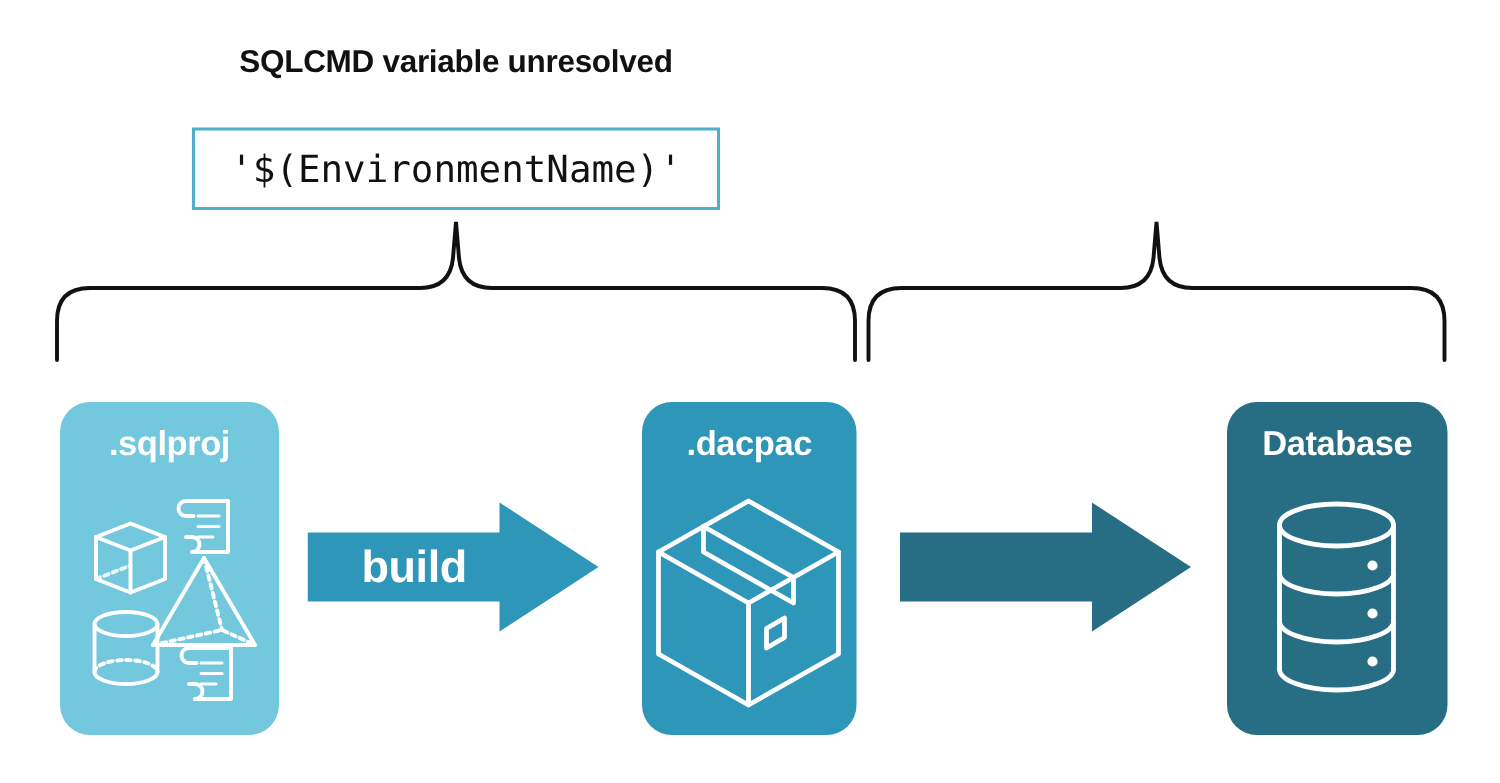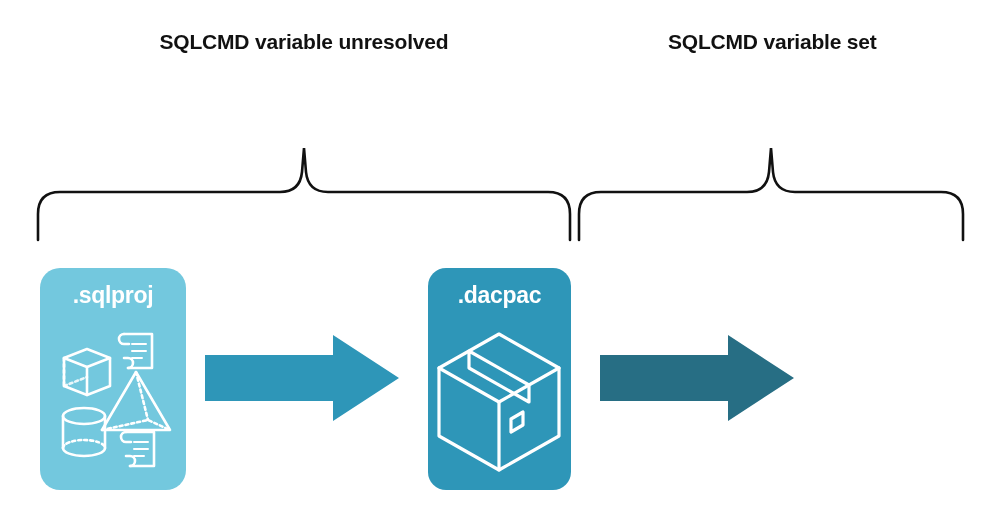--- a/index.html
+++ b/index.html
@@ -54,21 +54,21 @@
     top:14px;left:0;right:0;
     text-align:center;
     color:#ffffff;
     font-weight:bold;
     font-size:23px;
     letter-spacing:-0.3px;
   }
   .card-art{ position:absolute; left:0; right:0; bottom:6px; top:52px; }
 
   #card-sqlproj{ left:40px;  top:268px; width:146px; height:222px; background:#73C8DE; }
-  #card-dacpac{  left:428px; top:268px; width:143px; height:222px; background:#2E96B8;border-radius:18px; }
+  #card-dacpac{  left:428px; top:268px; width:143px; height:222px; background:#2E96B8; }
   #card-database{left:818px; top:268px; width:147px; height:222px; background:#276E84; }
 
   .arrow{ position:absolute; }
   #arrow-build{  left:205px; top:333px; }
   #arrow-deploy{ left:600px; top:333px; }
   .arrow-label{
     position:absolute;
     color:#ffffff;
     font-weight:bold;
     font-size:30px;
@@ -78,22 +78,22 @@
   #label-build{  left:241px; top:362px; }
   #label-deploy{ left:623px; top:362px; }
 </style>
 </head>
 <body>
 
 <div id="stage">
 
   <div class="hdr" id="hdr-left">SQLCMD variable unresolved</div>
 
-  <div class="hdr" id="hdr-right">SQLCMD variable set</div>
 
+  <div class="codebox" id="code-left">'$(EnvironmentName)'</div>
 
 
   <div class="brace" id="brace-left">
     <svg width="548" height="96" viewBox="0 0 548 96" fill="none" aria-hidden="true">
       <path d="M8 94 L8 68 Q8 46 30 46 L250 46 Q270 46 272 26 L274 2 L276 26 Q278 46 298 46 L518 46 Q540 46 540 68 L540 94" stroke="#111111" stroke-width="2.6" fill="none" stroke-linecap="round"></path>
     </svg>
   </div>
 
   <div class="brace" id="brace-right">
     <svg width="398" height="96" viewBox="0 0 398 96" fill="none" aria-hidden="true">
@@ -145,20 +145,21 @@
         </g>
       </svg>
     </div>
   </div>
 
   <div class="arrow" id="arrow-build">
     <svg width="195" height="90" viewBox="0 0 195 90" aria-hidden="true">
       <path d="M0 22 L128 22 L128 2 L194 45 L128 88 L128 68 L0 68 Z" fill="#2E96B8"></path>
     </svg>
   </div>
+  <div class="arrow-label" id="label-build">build</div>
 
   <div class="card" id="card-dacpac">
     <div class="card-title">.dacpac</div>
     <div class="card-art">
       <svg width="143" height="164" viewBox="0 0 143 164" fill="none" aria-hidden="true">
         <g stroke="#ffffff" stroke-width="3.2" fill="none" stroke-linejoin="round" stroke-linecap="round">
           <path d="M71 14 L131 48 L131 116 L71 150 L11 116 L11 48 Z"></path>
           <path d="M11 48 L71 82 L131 48"></path>
           <path d="M71 82 L71 150"></path>
           <path d="M41 31 L101 65 L101 82 L41 48 Z"></path>
@@ -167,14 +168,32 @@
       </svg>
     </div>
   </div>
 
   <div class="arrow" id="arrow-deploy">
     <svg width="195" height="90" viewBox="0 0 195 90" aria-hidden="true">
       <path d="M0 22 L128 22 L128 2 L194 45 L128 88 L128 68 L0 68 Z" fill="#276E84"></path>
     </svg>
   </div>
 
+  <div class="card" id="card-database">
+    <div class="card-title">Database</div>
+    <div class="card-art">
+      <svg width="147" height="164" viewBox="0 0 147 164" fill="none" aria-hidden="true">
+        <g stroke="#ffffff" stroke-width="3.2" fill="none" stroke-linejoin="round" stroke-linecap="round">
+          <ellipse cx="73" cy="30" rx="38" ry="14"></ellipse>
+          <path d="M35 30 L35 126"></path>
+          <path d="M111 30 L111 126"></path>
+          <path d="M35 126 a38 14 0 0 0 76 0"></path>
+          <path d="M35 62 a38 14 0 0 0 76 0"></path>
+          <path d="M35 94 a38 14 0 0 0 76 0"></path>
+          <circle cx="97" cy="57" r="3.4" fill="#ffffff" stroke="none"></circle>
+          <circle cx="97" cy="89" r="3.4" fill="#ffffff" stroke="none"></circle>
+          <circle cx="97" cy="121" r="3.4" fill="#ffffff" stroke="none"></circle>
+        </g>
+      </svg>
+    </div>
+  </div>
 
 </div>
 
 </body></html>

